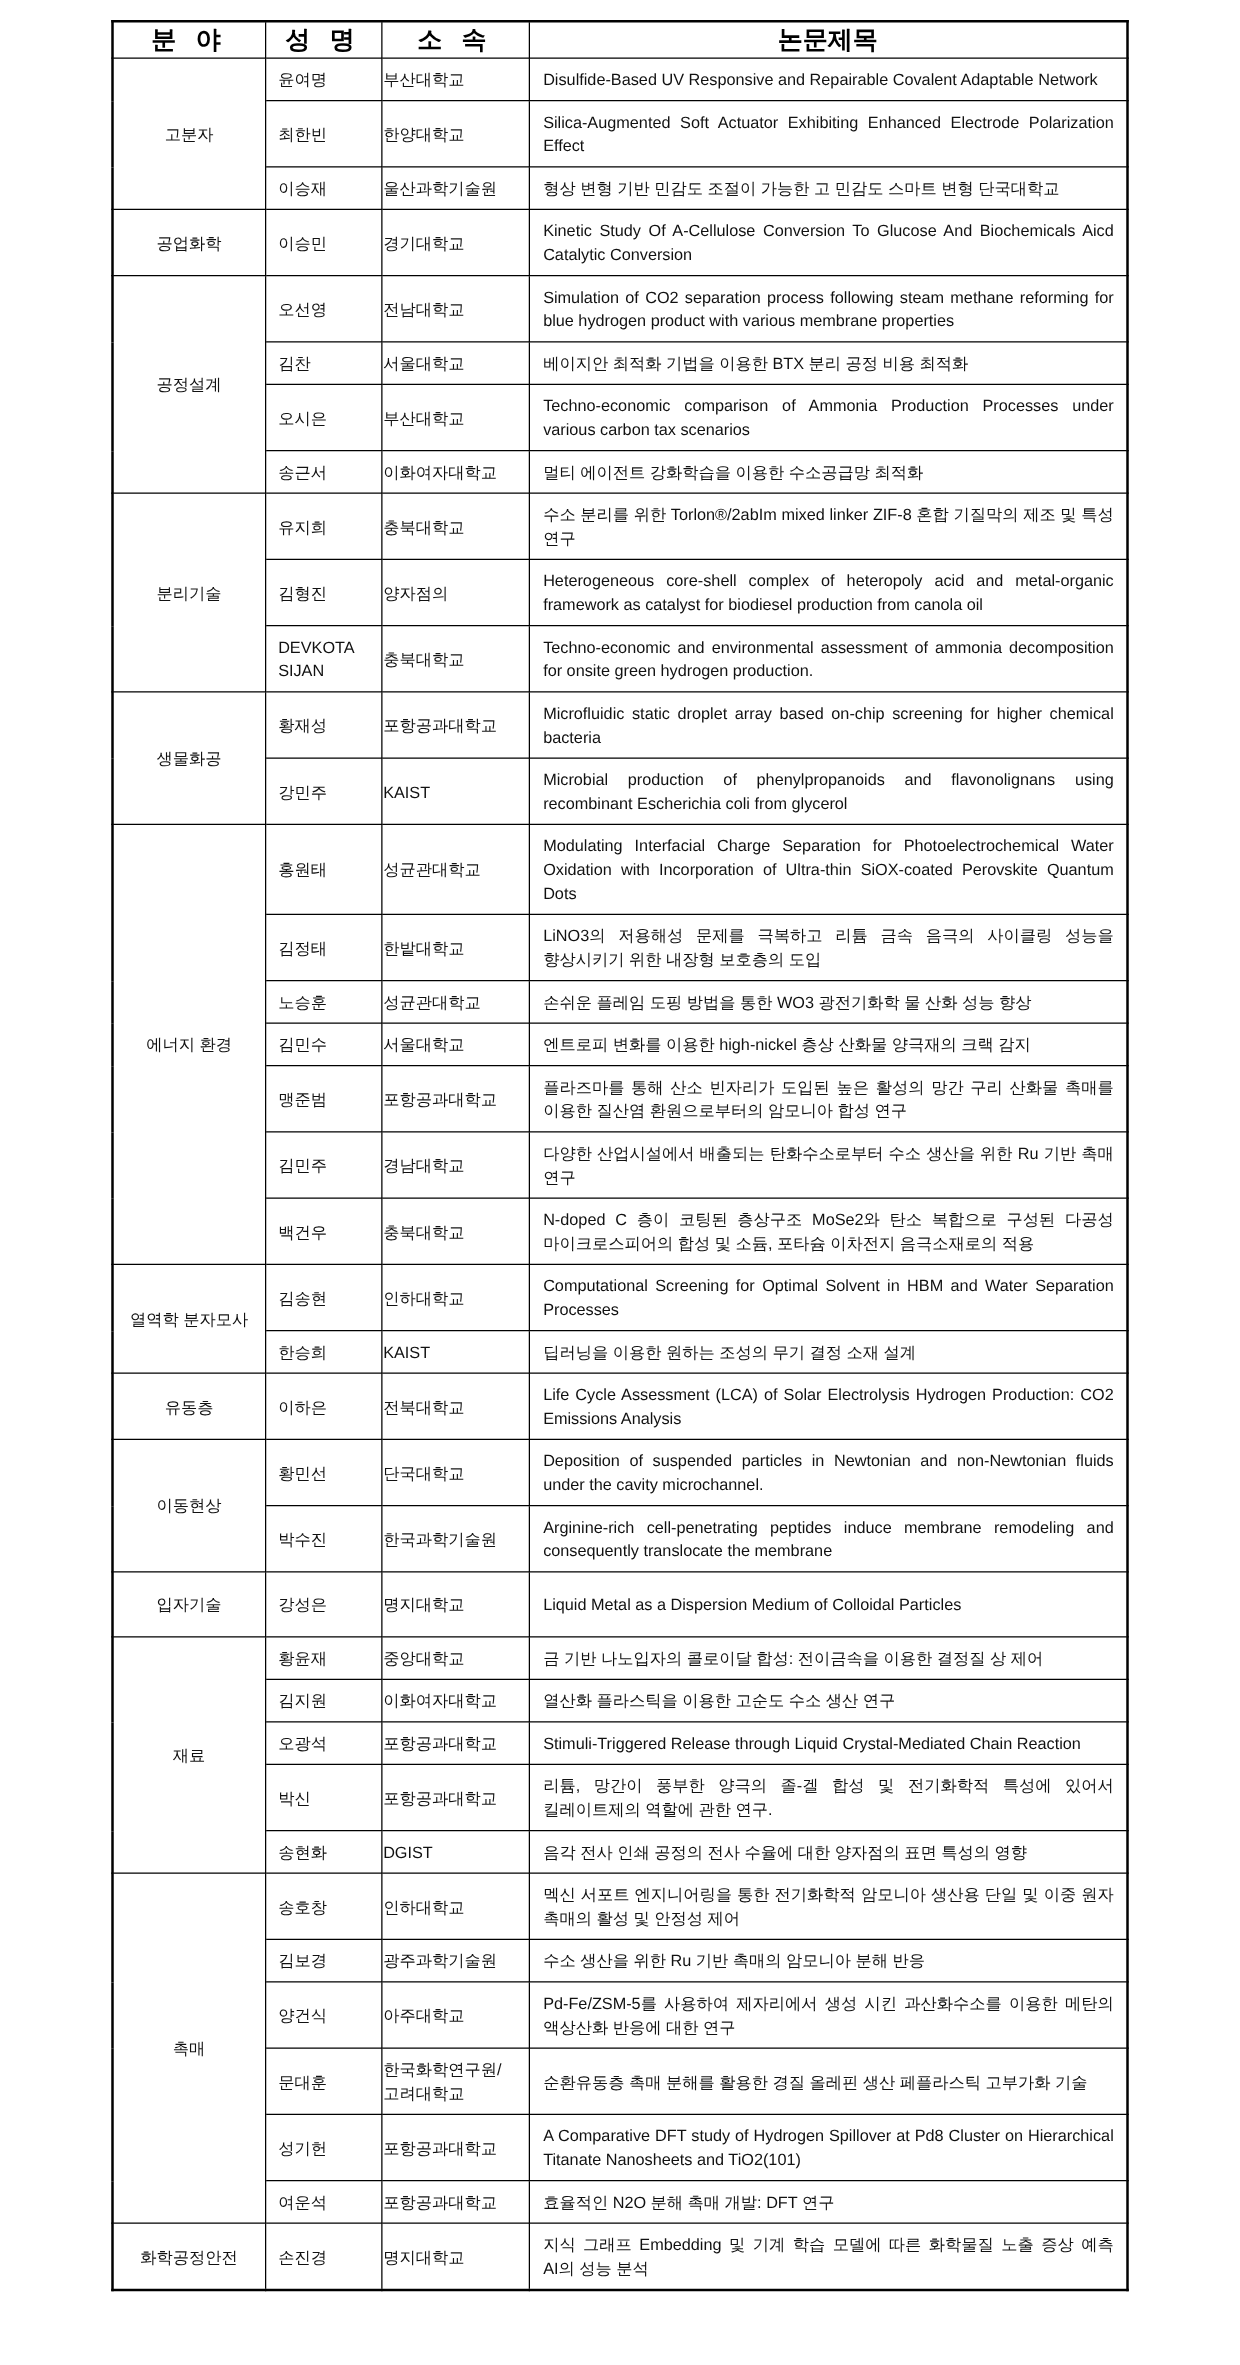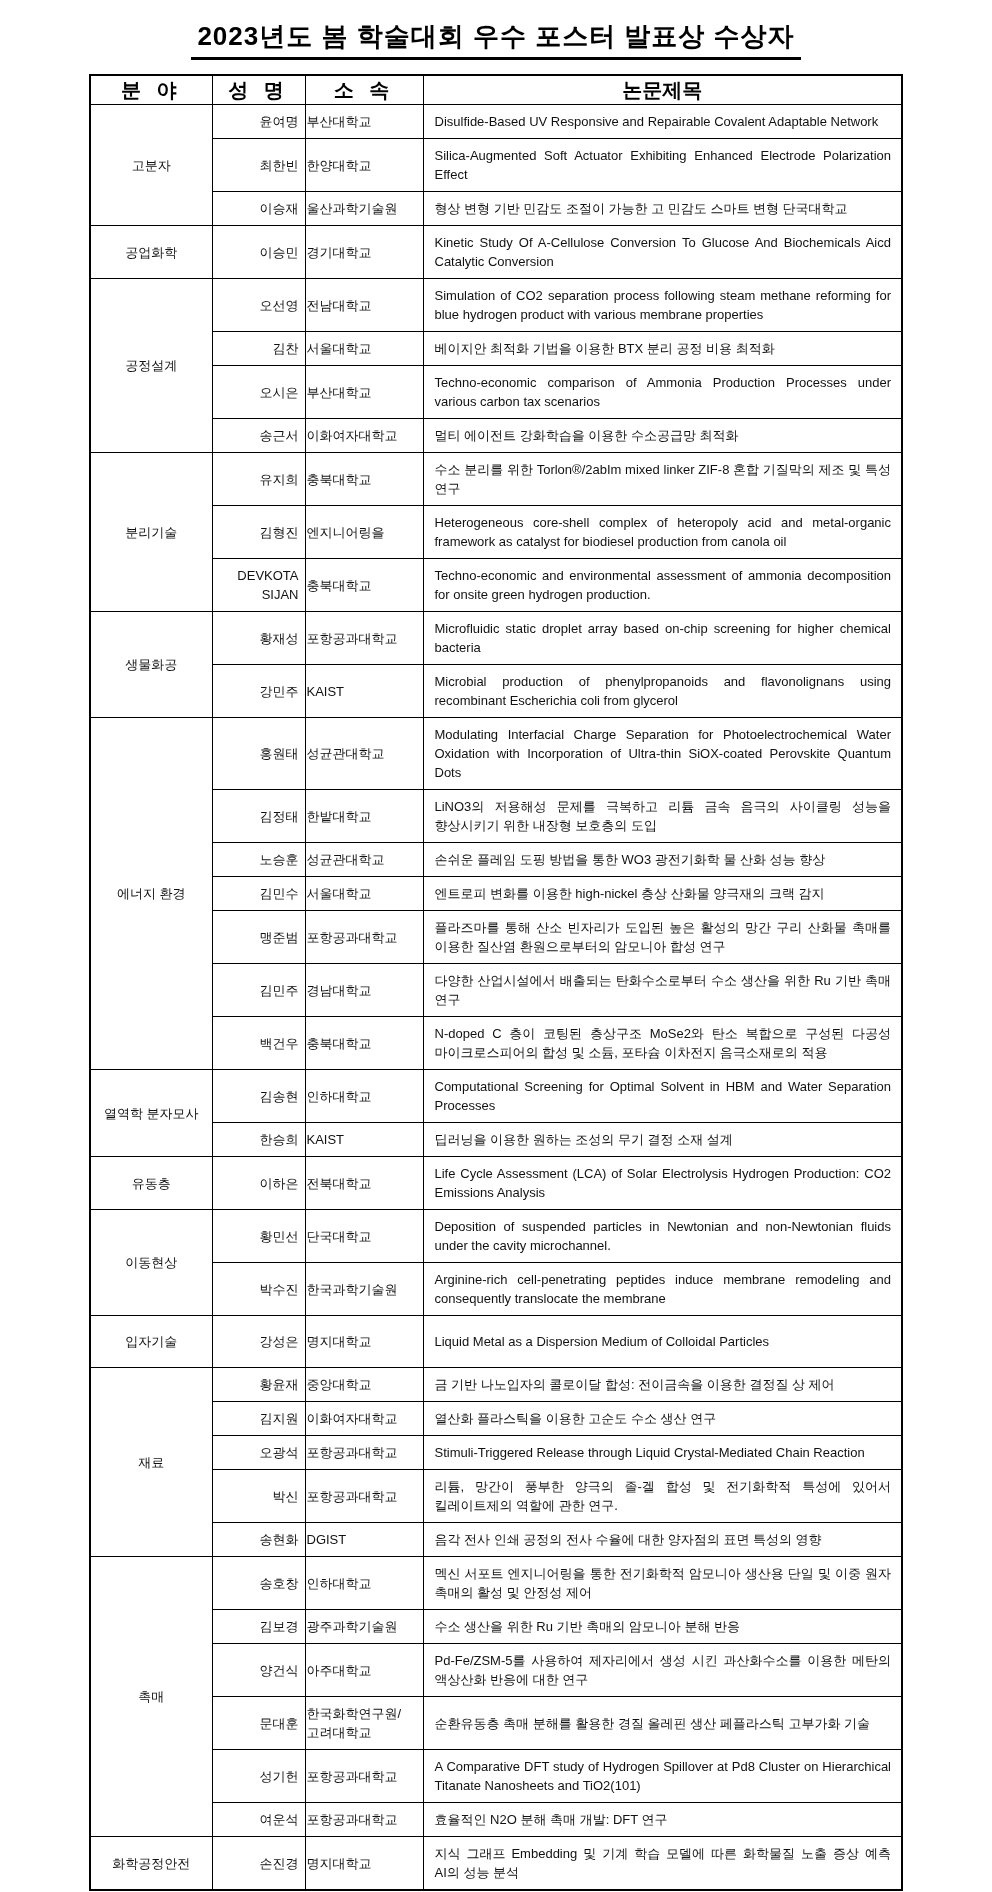--- a/index.html
+++ b/index.html
@@ -55,21 +55,21 @@
   th.korean-spread { letter-spacing: 5px; }
   col.c-category { width: 122px; }
   col.c-name     { width: 93px;  }
   col.c-affil    { width: 118px; }
   col.c-title    { width: 479px; }
   td.cat {
     text-align: center;
     padding: 16px 4px;
   }
   td.nm {
-    text-align: right;
+    text-align: left;
     padding: 7px 6px 7px 10px;
     overflow-wrap: break-word;
     margin-top: 20px;
   }
   td.af {
     text-align: left;
     padding: 7px 4px 7px 1px;
     overflow-wrap: break-word;
   }
   td.tt {
@@ -77,23 +77,20 @@
     padding: 7px 10px 7px 11px;
     overflow-wrap: break-word;
     margin-left: 26px;
   }
 </style>
 </head>
 <body>
 
 <div class="page">
 
-  <h1 class="doc-title">
-    <span>2023년도 봄 학술대회 우수 포스터 발표상 수상자</span>
-  </h1>
 
   <table class="awards">
     <colgroup>
       <col class="c-category">
       <col class="c-name">
       <col class="c-affil">
       <col class="c-title">
     </colgroup>
     <thead>
       <tr>
@@ -148,21 +145,21 @@
           <td class="tt">멀티 에이전트 강화학습을 이용한 수소공급망 최적화</td>
         </tr>
         <tr>
           <td class="cat" rowspan="3">분리기술</td>
           <td class="nm">유지희</td>
           <td class="af">충북대학교</td>
           <td class="tt">수소 분리를 위한 Torlon®/2abIm mixed linker ZIF-8 혼합 기질막의 제조 및 특성 연구</td>
         </tr>
         <tr>
           <td class="nm">김형진</td>
-          <td class="af">엔지니어링을</td>
+          <td class="af">양자점의</td>
           <td class="tt">Heterogeneous core-shell complex of heteropoly acid and metal-organic framework as catalyst for biodiesel production from canola oil</td>
         </tr>
         <tr>
           <td class="nm">DEVKOTA SIJAN</td>
           <td class="af">충북대학교</td>
           <td class="tt">Techno-economic and environmental assessment of ammonia decomposition for onsite green hydrogen production.</td>
         </tr>
         <tr>
           <td class="cat" rowspan="2">생물화공</td>
           <td class="nm">황재성</td>

